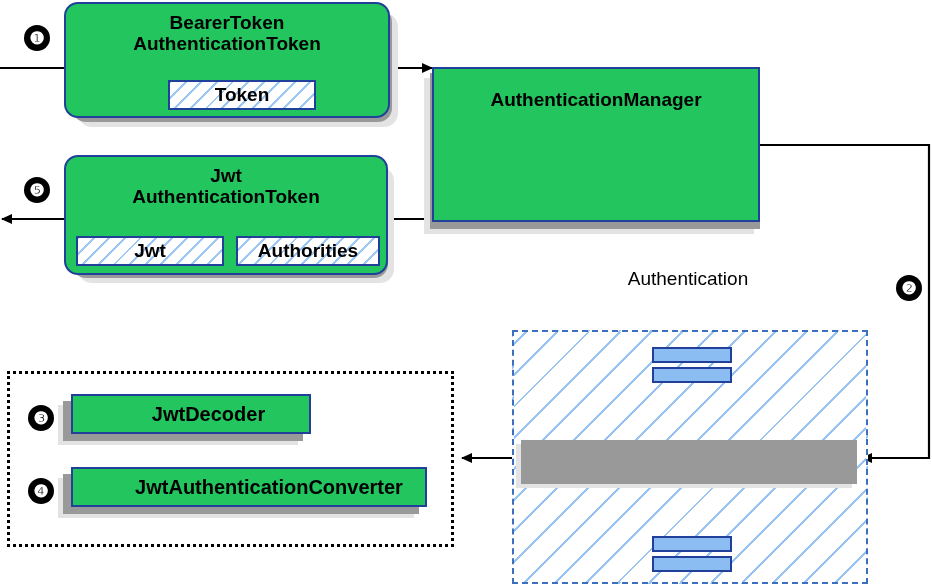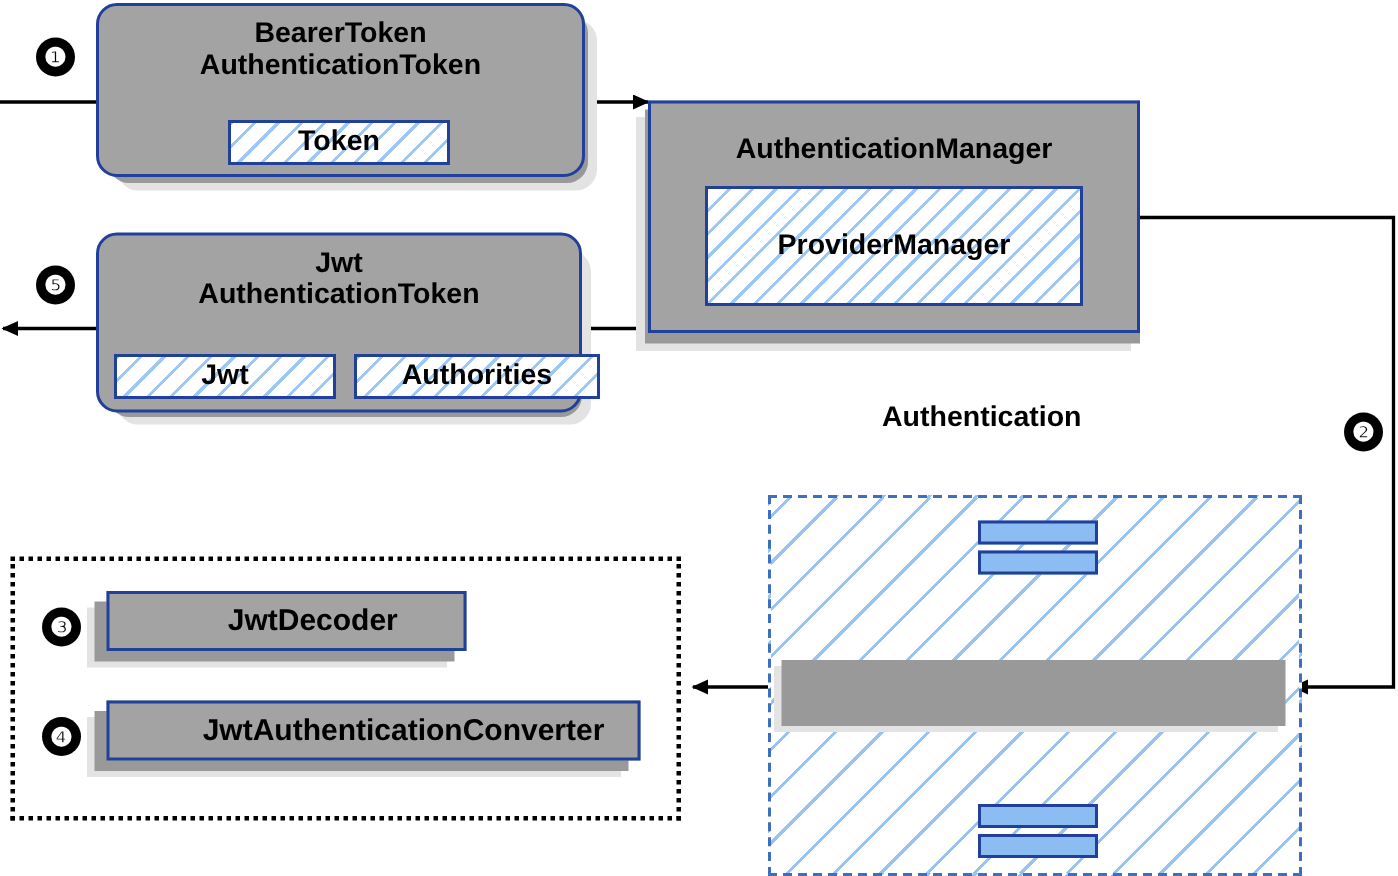--- a/index.html
+++ b/index.html
@@ -23,21 +23,21 @@
   
   .shadow-dark {
     background: #999999;
   }
   .shadow-light {
     background: #e3e3e3;
   }
 
   
   .bluebox {
-    background: #a3a3a3;
+    background: #22c55e;
     border: 2px solid #20409a;
     color: #000000;
     display: flex;
     align-items: center;
     justify-content: center;
     text-align: center;
     font-weight: bold;
     line-height: 1.12;
   }
   .bluebox.rounded { border-radius: 14px; }
@@ -73,22 +73,23 @@
   }
 
   
   .dotted-area {
     border: 3px dotted #000000;
     background: transparent;
   }
 
   
   .plain-label {
-    font-weight: bold;
+    font-weight: normal;
     color: #000000;
+    text-align: center;
     line-height: 1.14;
   }
 
   
   .bullet {
     border-radius: 50%;
     background: #000000;
     color: #ffffff;
     display: flex;
     align-items: center;
@@ -148,49 +149,46 @@
   <div class="abs bullet" style="left:24px; top:25px; width:26px; height:26px;">
     <span>❶</span>
   </div>
 
   <div class="abs shadow-light" style="left:78px; top:13px; width:320px; height:114px; border-radius:14px;"></div>
   <div class="abs shadow-dark" style="left:72px; top:8px; width:320px; height:114px; border-radius:14px;"></div>
   <div class="abs bluebox rounded" style="left:64px; top:2px; width:326px; height:116px; flex-direction:column; justify-content:flex-start; padding-top:8px; font-size:19px;">
     <div>BearerToken</div>
     <div>AuthenticationToken</div>
   </div>
-  <div class="abs hatchbox" style="left:152px; top:80px; width:148px; height:30px; font-size:19px;">
+  <div class="abs hatchbox" style="left:168px; top:80px; width:148px; height:30px; font-size:19px;">
     <span>Token</span>
   </div>
 
   <div class="abs bullet" style="left:24px; top:177px; width:26px; height:26px;">
     <span>❺</span>
   </div>
 
   <div class="abs shadow-light" style="left:78px; top:167px; width:316px; height:116px; border-radius:14px;"></div>
   <div class="abs shadow-dark" style="left:72px; top:162px; width:316px; height:116px; border-radius:14px;"></div>
   <div class="abs bluebox rounded" style="left:64px; top:155px; width:324px; height:120px; flex-direction:column; justify-content:flex-start; padding-top:8px; font-size:19px;">
     <div>Jwt</div>
     <div>AuthenticationToken</div>
   </div>
   <div class="abs hatchbox" style="left:76px; top:236px; width:148px; height:30px; font-size:19px;">
     <span>Jwt</span>
   </div>
-  <div class="abs hatchbox" style="left:236px; top:236px; width:164px; height:30px; font-size:19px;">
+  <div class="abs hatchbox" style="left:236px; top:236px; width:144px; height:30px; font-size:19px;">
     <span>Authorities</span>
   </div>
 
   <div class="abs shadow-light" style="left:424px; top:78px; width:330px; height:156px;"></div>
   <div class="abs shadow-dark" style="left:430px; top:73px; width:330px; height:156px;"></div>
   <div class="abs bluebox" style="left:432px; top:67px; width:328px; height:155px; flex-direction:column; justify-content:flex-start; padding-top:20px; font-size:19px;">
     <div>AuthenticationManager</div>
   </div>
-  <div class="abs hatchbox" style="left:470px; top:124px; width:252px; height:80px; font-size:19px;">
-    <span>ProviderManager</span>
-  </div>
 
   <div class="abs bullet" style="left:896px; top:275px; width:26px; height:26px;">
     <span>❷</span>
   </div>
 
   <div class="abs plain-label" style="left:588px; top:268px; width:200px; font-size:19px;">
     <div>Authentication</div>
   </div>
 
   <div class="abs providers-area" style="left:512px; top:330px; width:356px; height:254px;"></div>

